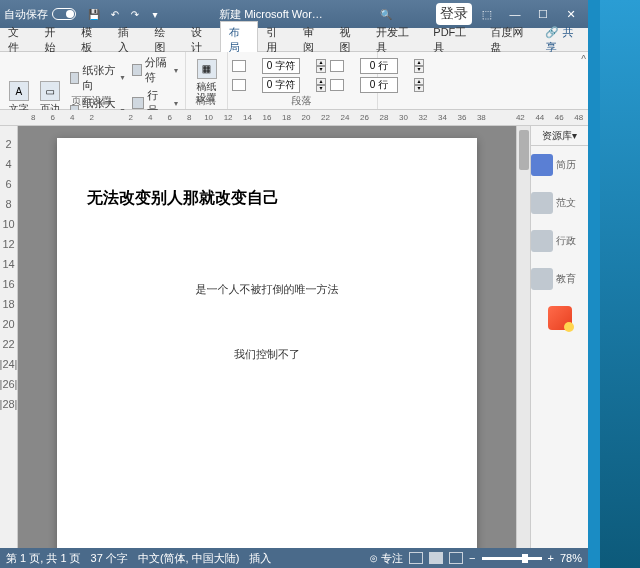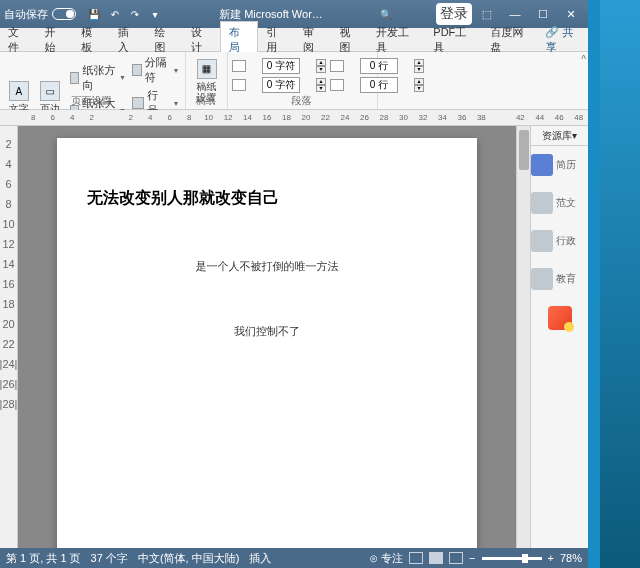--- a/index.html
+++ b/index.html
@@ -37,21 +37,21 @@
 .spin input{width:38px;height:16px;border:1px solid #999;font-size:10px;text-align:center}
 .spin .ud{display:flex;flex-direction:column}
 .spin .ud span{width:10px;height:7px;border:1px solid #999;font-size:6px;text-align:center;line-height:5px;background:#f0f0f0}
 .mini-ico{width:14px;height:14px;border:1px solid #aaa;background:#e8e8e8;margin:1px;cursor:pointer}
 .ruler-h{height:16px;background:#f0f0f0;border-bottom:1px solid #ccc;display:flex;align-items:center;padding-left:24px;font-size:9px;color:#666;gap:1px;position:relative;overflow:hidden}
 .ruler-h .mark{width:20px;text-align:center;font-size:8px}
 .doc-area{flex:1;display:flex;background:#aaa;position:relative;overflow:hidden}
 .ruler-v{width:18px;background:#f0f0f0;border-right:1px solid #ccc;display:flex;flex-direction:column;align-items:center;font-size:8px;color:#666;padding-top:4px;gap:8px}
 .page-wrap{flex:1;background:#888;overflow:auto;padding:12px 24px}
 .page{width:420px;min-height:480px;background:#fff;box-shadow:0 2px 8px rgba(0,0,0,.3);padding:50px 30px;margin:0 auto}
-.doc-title{font-size:16px;font-weight:bold;color:#000;margin-bottom:50px}
+.doc-title{font-size:16px;font-weight:bold;color:#000;margin-bottom:73px}
 .doc-line{font-size:11px;color:#333;text-align:center;margin-bottom:50px}
 .sidepane{width:58px;background:#f5f5f5;border-left:1px solid #ccc;display:flex;flex-direction:column}
 .sp-head{height:20px;border-bottom:1px solid #ccc;font-size:10px;display:flex;align-items:center;justify-content:center;color:#333}
 .sp-item{display:flex;align-items:center;padding:8px 0;gap:3px;cursor:pointer}
 .sp-item.active .sp-ico{background:#5a7fd4}
 .sp-ico{width:22px;height:22px;background:#c0c8d0;border-radius:3px}
 .sp-lbl{font-size:10px;color:#666}
 .sp-red{width:24px;height:24px;background:linear-gradient(135deg,#ff6b4a,#e84020);border-radius:4px;margin:8px auto;position:relative}
 .sp-red::after{content:"";position:absolute;right:-2px;bottom:-2px;width:10px;height:10px;background:#ffd54f;border-radius:50%}
 .scroll-v{width:14px;background:#e8e8e8;border-left:1px solid #ccc;position:relative}

